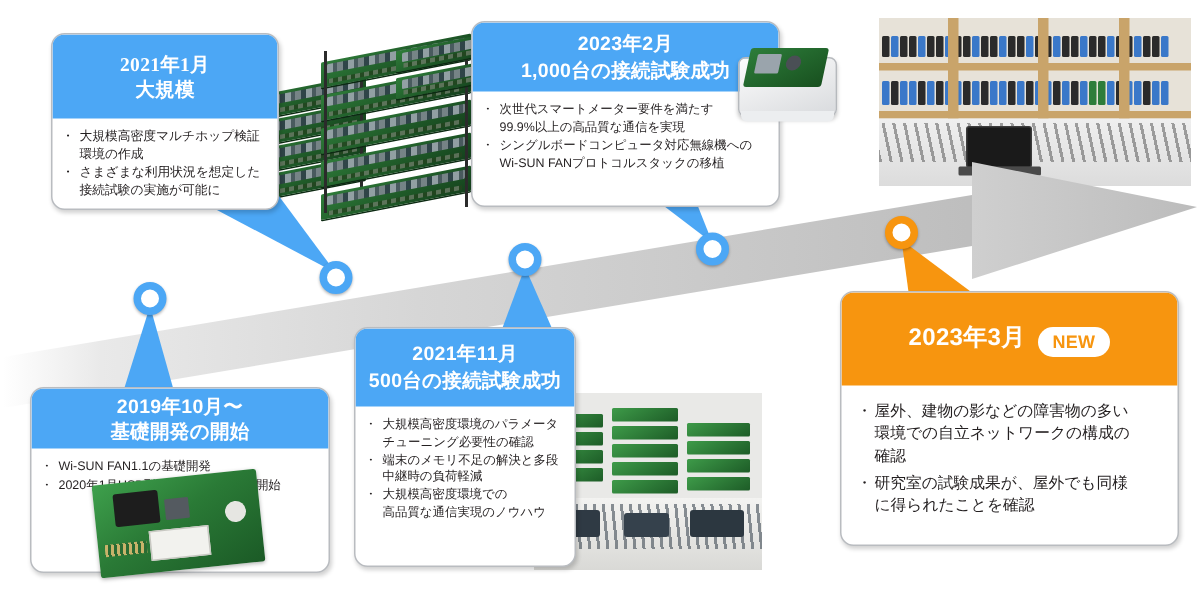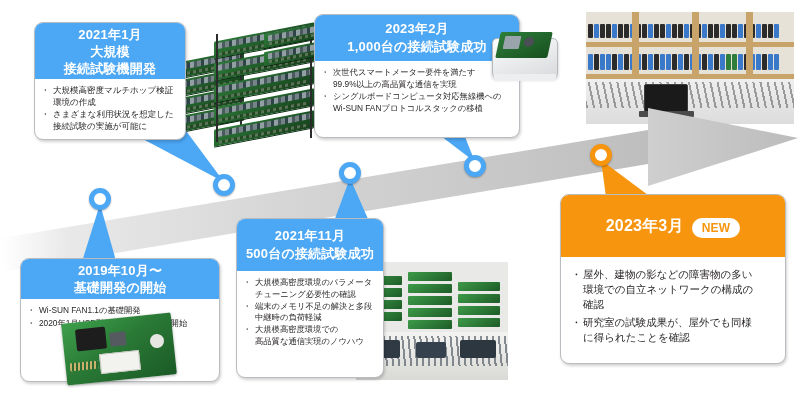--- a/index.html
+++ b/index.html
@@ -320,25 +320,24 @@
                 background:repeating-linear-gradient(90deg,#c9b36a 0 2px,#2a6b33 2px 4px);
                 transform:rotate(-6deg);"></div>
   </div>
 
   <div class="dot blue" style="left:89px;  top:188px; width:22px; height:22px;"></div>
   <div class="dot blue" style="left:213px; top:174px; width:22px; height:22px;"></div>
   <div class="dot blue" style="left:339px; top:162px; width:22px; height:22px;"></div>
   <div class="dot blue" style="left:464px; top:155px; width:22px; height:22px;"></div>
   <div class="dot orange" style="left:590px; top:144px; width:22px; height:22px;"></div>
 
-  <div class="card" style="left:34px; top:22px; width:152px; height:118px;">
+  <div class="card" style="left:34px; top:22px; width:152px; height:118px;font-family:Liberation Serif, serif;">
     <div class="card-head blue" style="height:56px; font-size:13px; line-height:17px;">
       <div class="l1">2021年1月</div>
       <div class="l2">大規模</div>
-      <div class="l3">接続試験機開発</div>
     </div>
     <div class="card-body">
       <ul class="bullets" style="font-size:8.5px; line-height:11.5px;">
         <li>
           <span>大規模高密度マルチホップ検証</span><br>
           <span>環境の作成</span>
         </li>
         <li>
           <span>さまざまな利用状況を想定した</span><br>
           <span>接続試験の実施が可能に</span>

